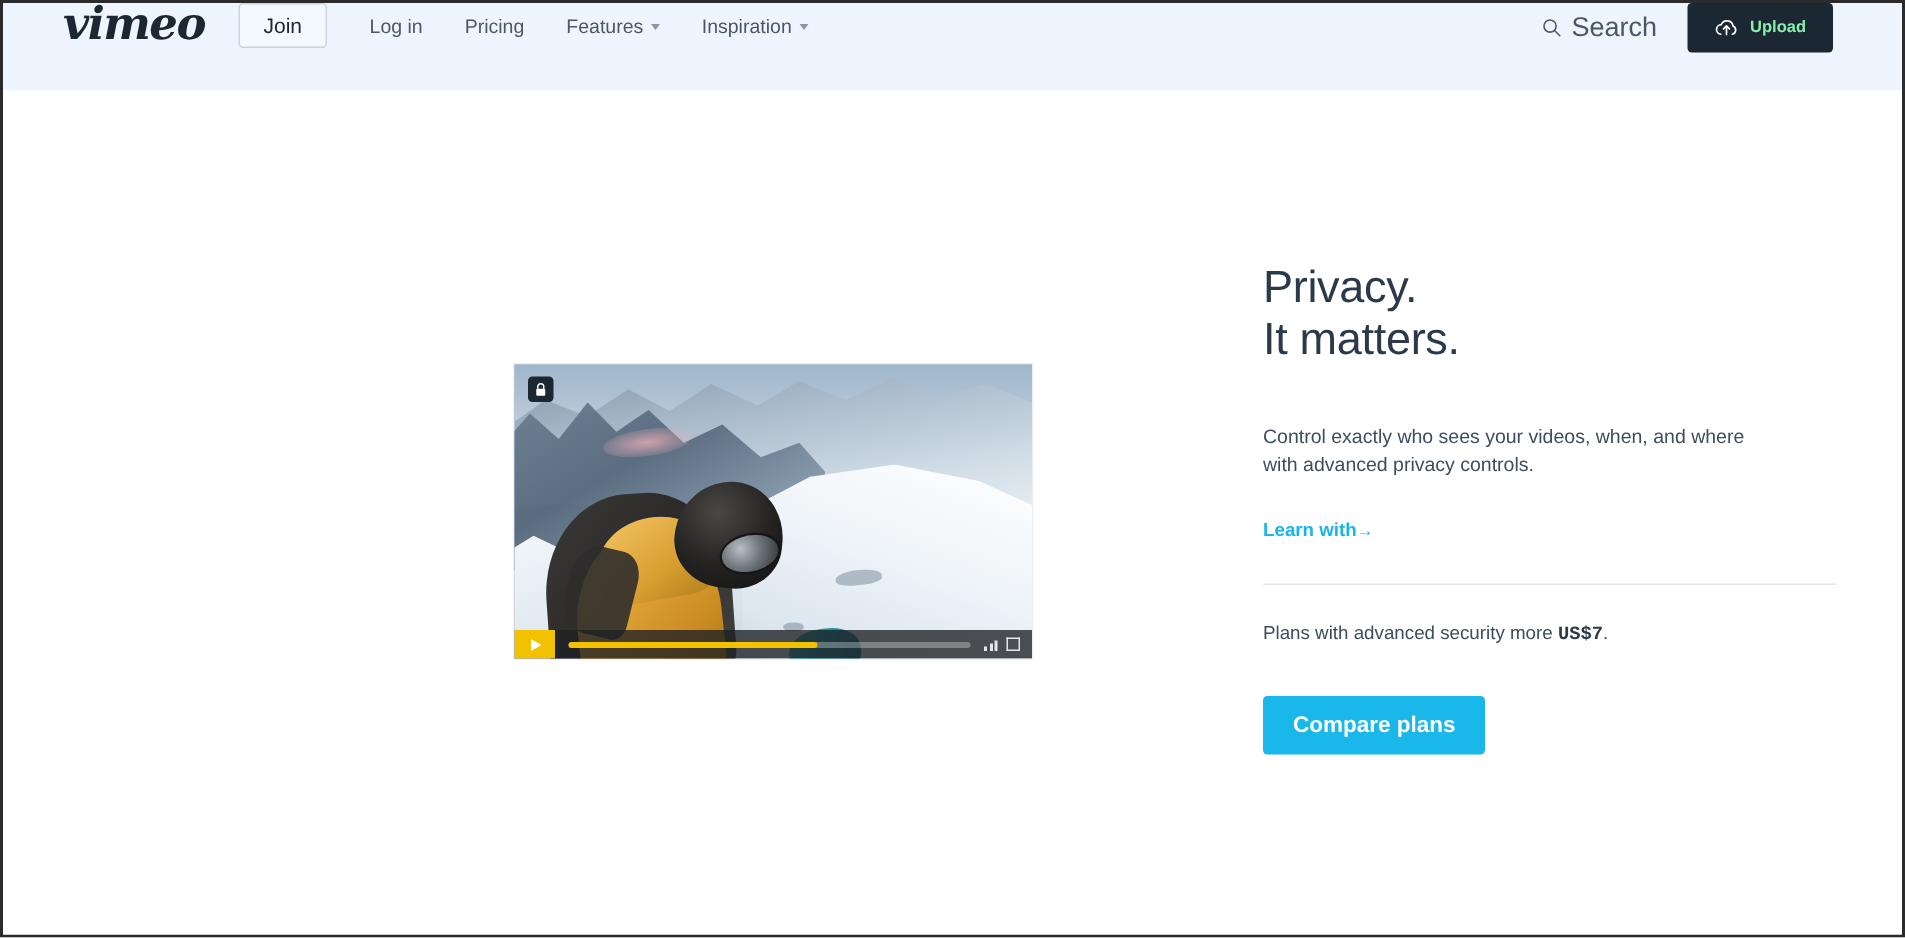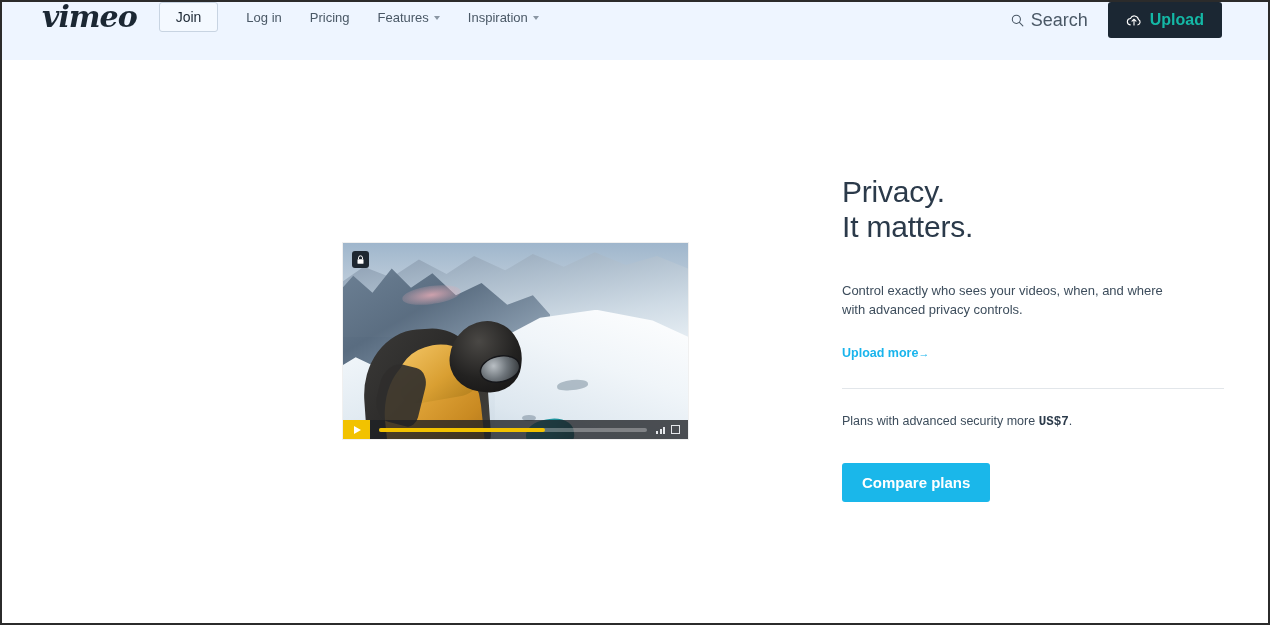--- a/index.html
+++ b/index.html
@@ -95,22 +95,22 @@
     color: #4a5866;
     font-size: 18px;
     cursor: pointer;
     padding: 6px 4px;
   }
   .upload-btn {
     display: inline-flex;
     align-items: center;
     gap: 8px;
     background: #1b2733;
-    color: #14b8a6;
-    font-size: 16px;
+    color: #86efac;
+    font-size: 11px;
     font-weight: bold;
     border-radius: 3px;
     padding: 10px 18px;
     line-height: 1;
     cursor: pointer;
     border: none;
   }
 
   
   .main {
@@ -469,21 +469,21 @@
     <div class="panel">
 
       <h1 class="headline">
         <span class="l1">Privacy.</span>
         <span class="l2">It matters.</span>
       </h1>
 
       <p class="body-copy">Control exactly who sees your videos, when, and where with advanced privacy controls.</p>
 
       <a class="learn-more" href="#">
-        <span>Upload more</span><span class="arrow">→</span>
+        <span>Learn with</span><span class="arrow">→</span>
       </a>
 
       <div class="divider"></div>
 
       <p class="plans-line">
         <span>Plans with advanced security more </span><b>US$7</b><span>.</span>
       </p>
 
       <button class="compare-btn">Compare plans</button>
     </div>

